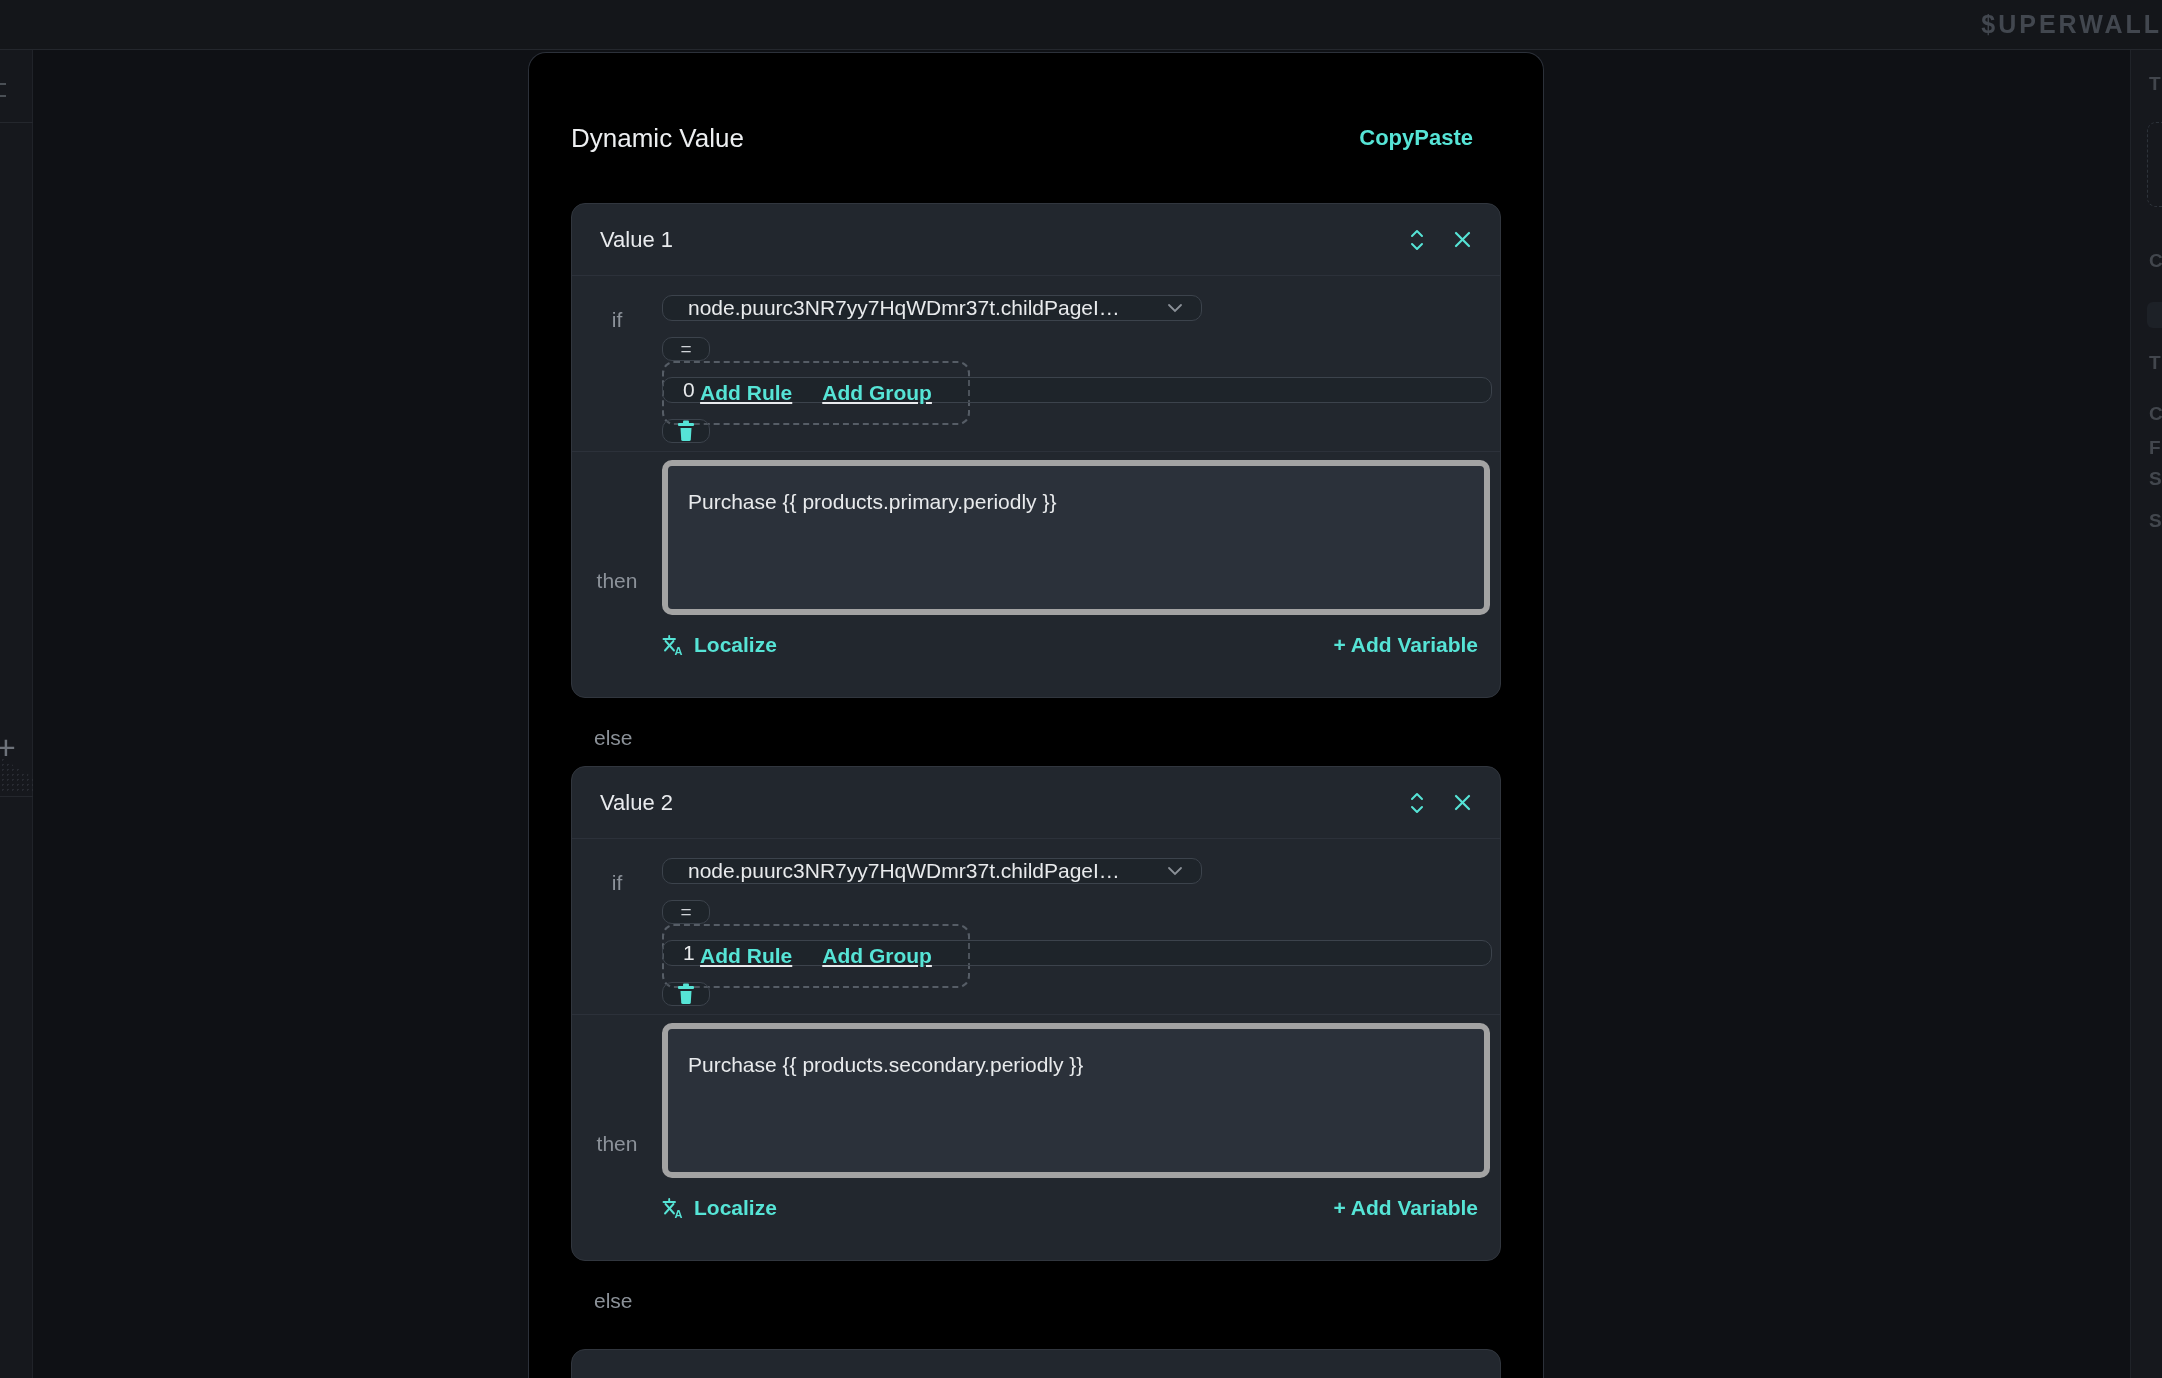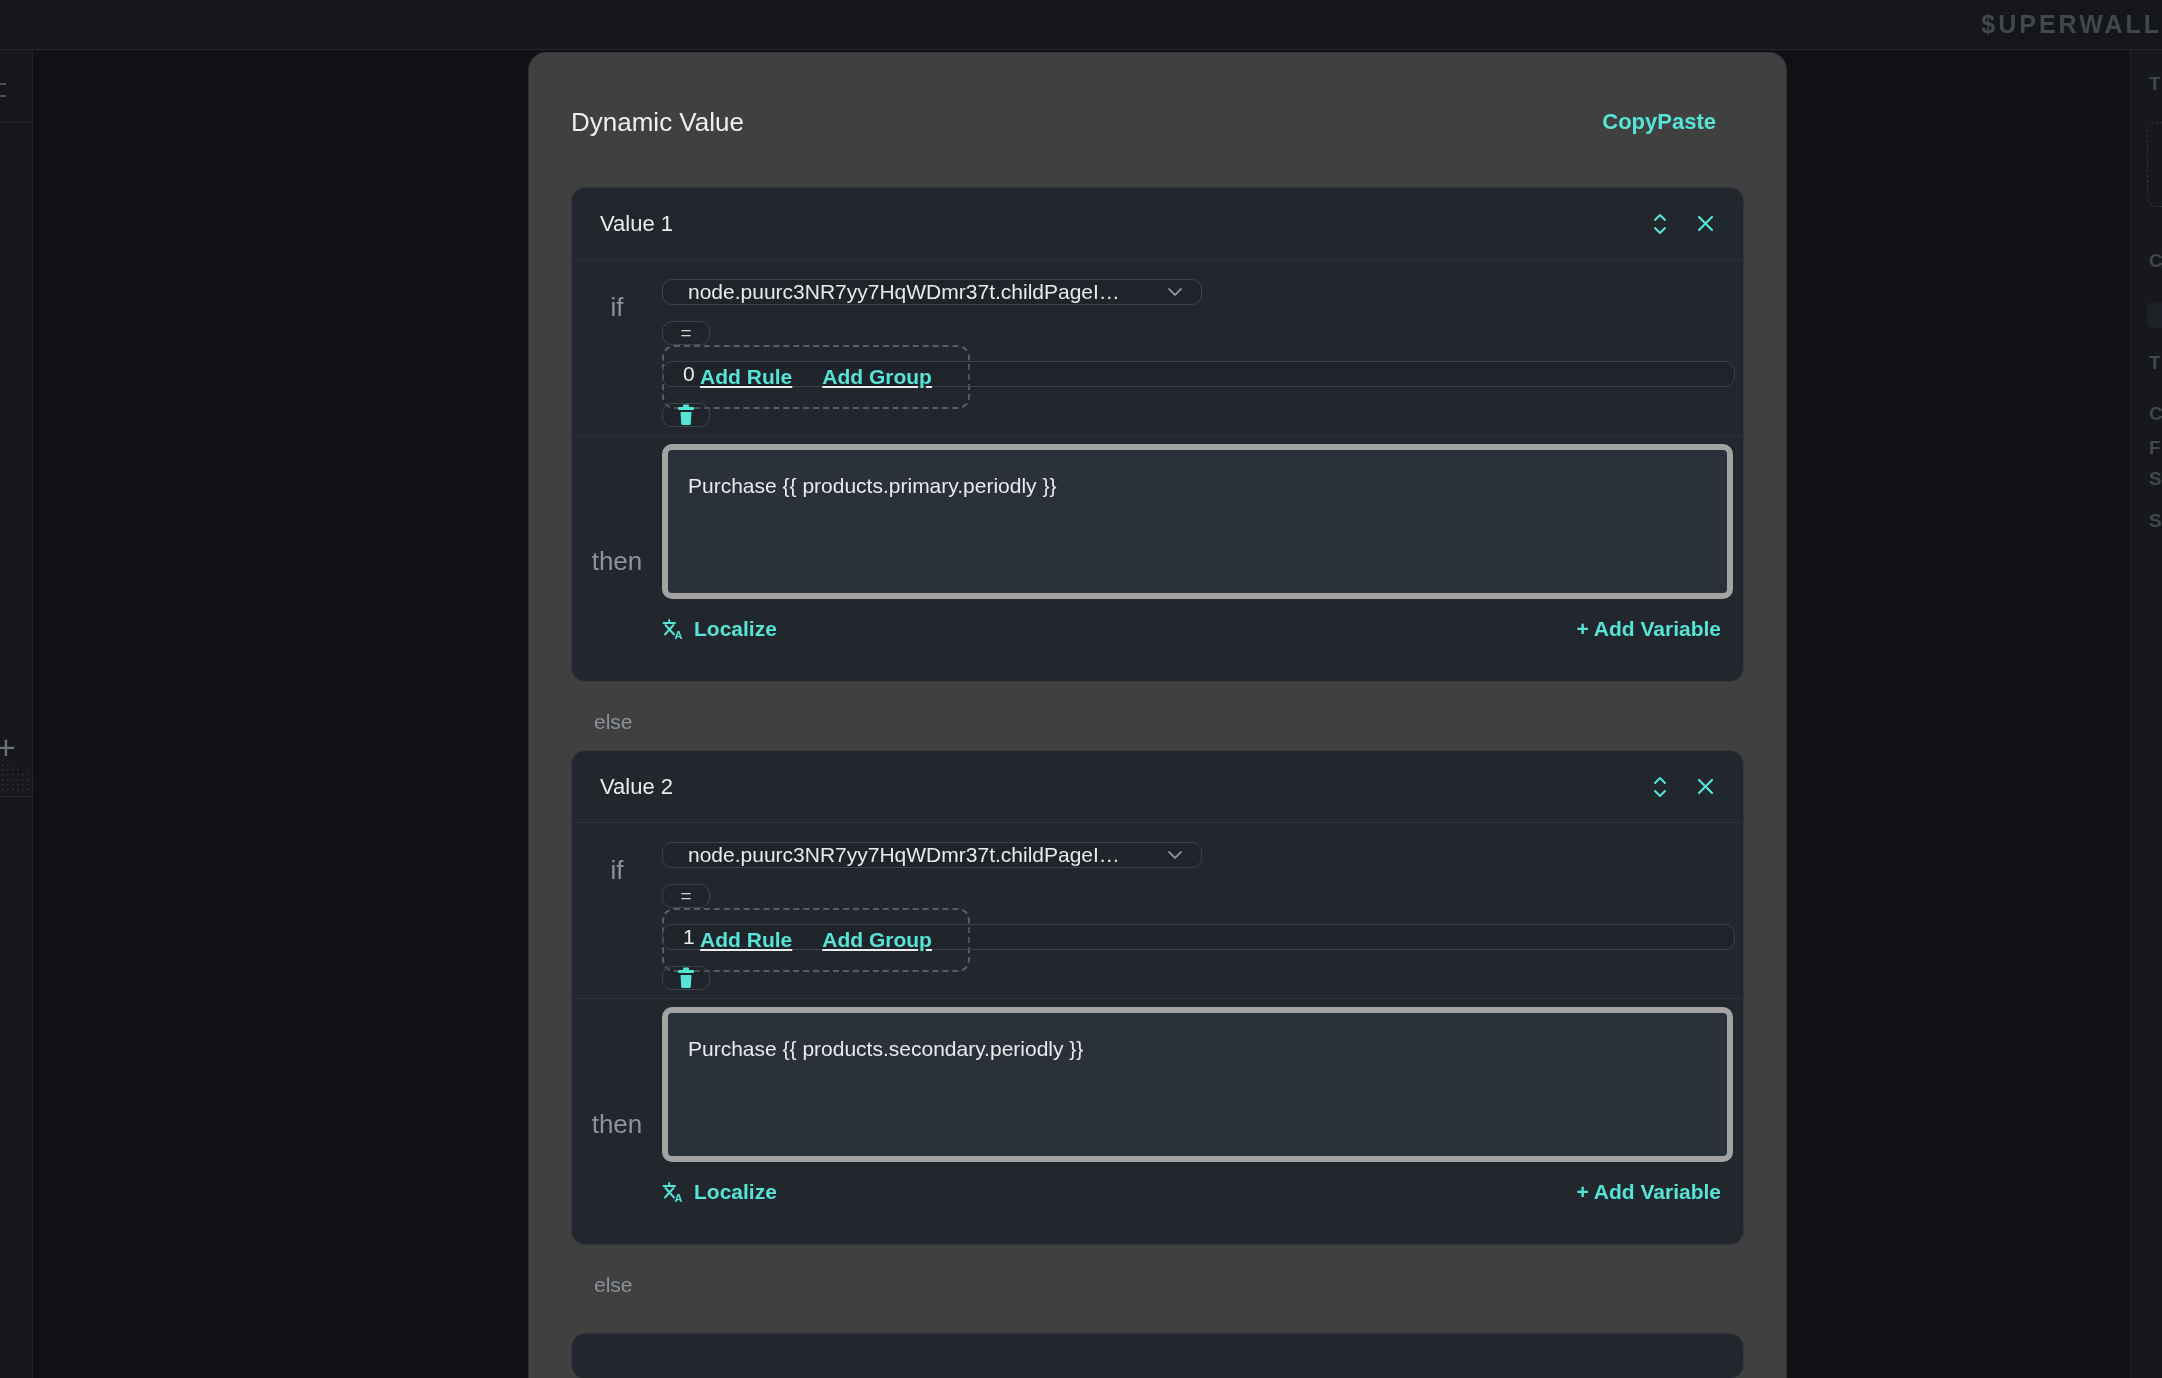--- a/index.html
+++ b/index.html
@@ -49,25 +49,25 @@
   .right-rail .dotted-frame {
     position:absolute; left:16px; top:72px; width:34px; height:85px;
     border:1px dashed #353b43; border-radius:9px; opacity:.8;
   }
   .right-rail .dark-chip {
     position:absolute; left:16px; top:252px; width:30px; height:26px;
     background:#1d2127; border-radius:6px;
   }
   
   .modal {
-    position:absolute; left:528px; top:52px; width:1259px; height:1326px;
-    background:#404040;
+    position:absolute; left:528px; top:52px; width:1016px; height:1326px;
+    background:#000000;
     border:1px solid #2c313a; border-bottom:none;
     border-radius:18px 18px 0 0;
-    padding:0 42px; overflow:hidden;
+    padding:16px 42px; overflow:hidden;
   }
   .modal-header {
     margin-top:52px; height:34px;
     display:flex; align-items:center; justify-content:space-between;
     padding-right:28px;
   }
   .modal-title { font-size:26px; font-weight:500; color:#edeff1; }
   .modal-actions { display:flex; }
   .link-btn {
     color:#56e4d6; font-weight:700; font-size:22px; cursor:pointer;
@@ -83,21 +83,21 @@
   .card-header {
     height:72px; display:flex; align-items:center; justify-content:space-between;
     padding:0 28px; border-bottom:1px solid #2c313a;
   }
   .card-title { font-size:22px; color:#e9ebee; }
   .card-controls { display:flex; align-items:center; gap:28px; }
   .icon-btn { background:none; border:none; cursor:pointer; display:flex; align-items:center; }
   .section-grid { display:grid; grid-template-columns:90px 1fr; }
   .if-section { padding:19px 8px 26px 0; border-bottom:1px solid #2c313a; }
   .rail-label {
-    color:#8c929a; font-size:26px; text-align:center;
+    color:#8c929a; font-size:21px; text-align:center;
   }
   .if-label { padding-top:13px; }
   .cond-row { display:flex; gap:16px; height:51px;flex-direction:column; }
   .field-box {
     border:1px solid #3c434c; border-radius:10px; background:rgba(12,14,18,0.12);
     display:flex; align-items:center;
   }
   .dropdown {
     width:540px; justify-content:space-between; padding:0 18px 0 25px; cursor:pointer;
   }

